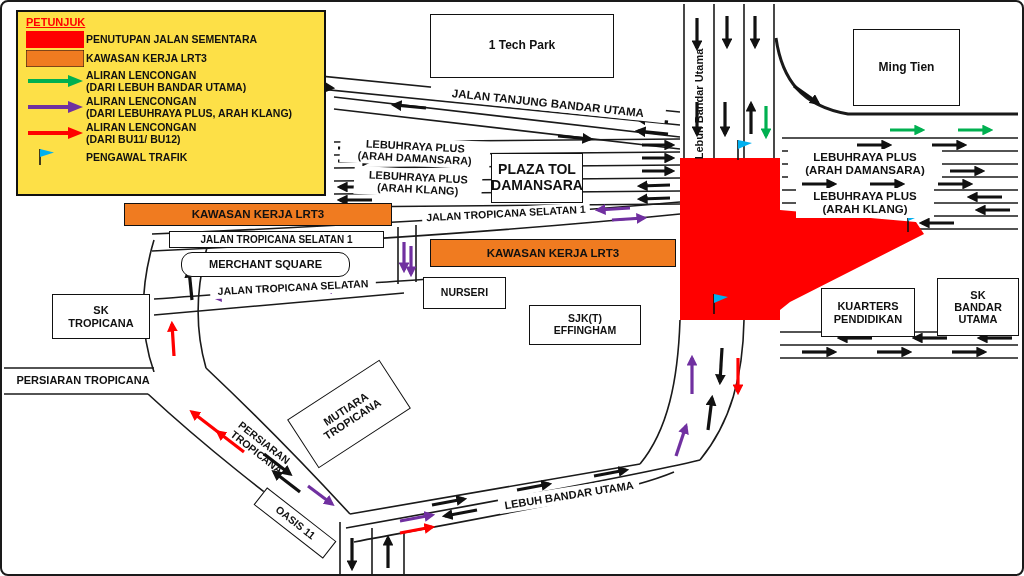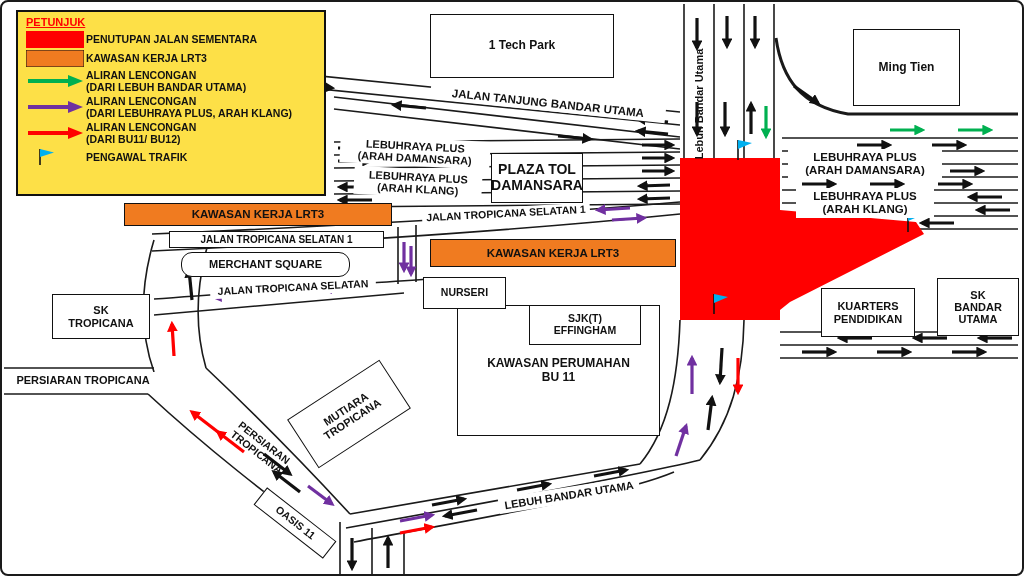--- a/index.html
+++ b/index.html
@@ -208,22 +208,20 @@
   <div class="lbl bx" style="left:428px;top:12px;width:184px;height:64px;font-size:12px;">1 Tech Park</div>
   <div class="lbl bx" style="left:851px;top:27px;width:107px;height:77px;font-size:12px;">Ming Tien</div>
   <div class="lbl bx" style="left:489px;top:151px;width:92px;height:50px;font-size:14px;z-index:3;">PLAZA TOL
 DAMANSARA</div>
   <div class="lbl bx" style="left:179px;top:250px;width:169px;height:25px;font-size:11px;z-index:3;border-radius:11px;">MERCHANT SQUARE</div>
   <div class="lbl bx" style="left:421px;top:275px;width:83px;height:32px;font-size:10.5px;z-index:3;">NURSERI</div>
   <div class="lbl bx" style="left:527px;top:266px;width:112px;height:40px;font-size:10.5px;z-index:3;margin-top:37px;">SJK(T)
 EFFINGHAM</div>
   <div class="lbl bx" style="left:50px;top:292px;width:98px;height:45px;font-size:11px;">SK
 TROPICANA</div>
-  <div class="lbl bx" style="left:455px;top:303px;width:203px;height:131px;font-size:12px;">KAWASAN PERUMAHAN
-BU 11</div>
   <div class="lbl bx" style="left:819px;top:286px;width:94px;height:49px;font-size:11px;z-index:3;">KUARTERS
 PENDIDIKAN</div>
   <div class="lbl bx" style="left:935px;top:276px;width:82px;height:58px;font-size:11px;z-index:3;">SK
 BANDAR
 UTAMA</div>
   <div class="lbl bx" style="left:292px;top:383px;width:110px;height:58px;font-size:11px;transform:rotate(-33deg);">MUTIARA
 TROPICANA</div>
   <div class="lbl bx" style="left:249px;top:510px;width:88px;height:22px;font-size:10.5px;transform:rotate(38deg);z-index:3;">OASIS 11</div>
 
   <div class="lbl orange" style="left:122px;top:201px;width:268px;height:23px;font-size:11.5px;z-index:3;">KAWASAN KERJA LRT3</div>

